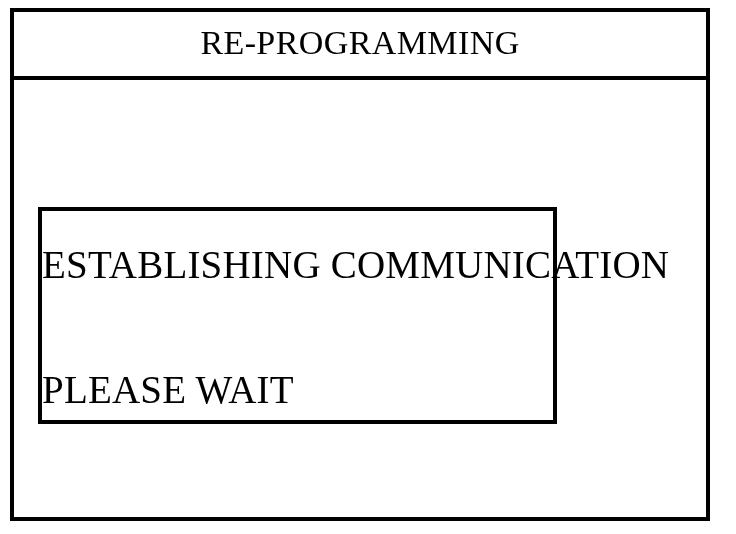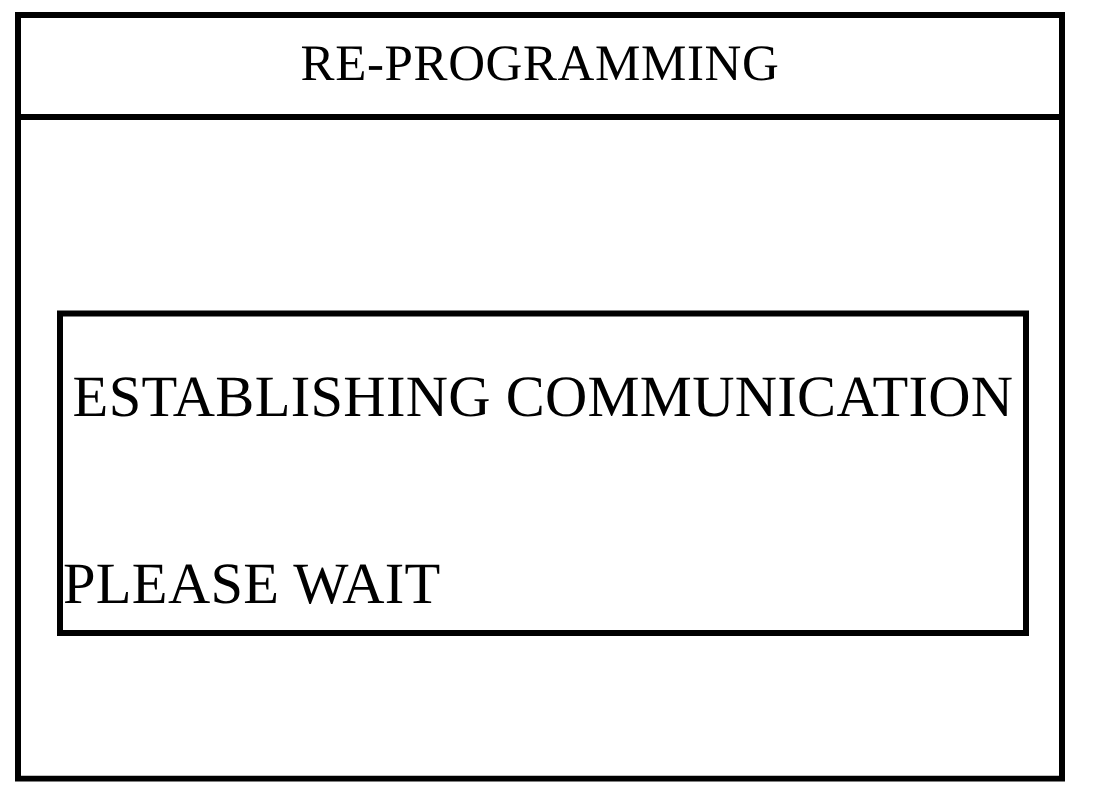--- a/index.html
+++ b/index.html
@@ -70,21 +70,21 @@
     right: 0;
     bottom: 0;
     background: #ffffff;
   }
 
   
   #message-panel {
     position: absolute;
     left: 24px;
     top: 127px;
-    width: 648px;
+    width: 519px;
     height: 217px;
     box-sizing: border-box;
     border: 4px solid #000000;
     background: #ffffff;
   }
 
   #message-line-primary {
     position: absolute;
     left: 0;
     right: 0;

